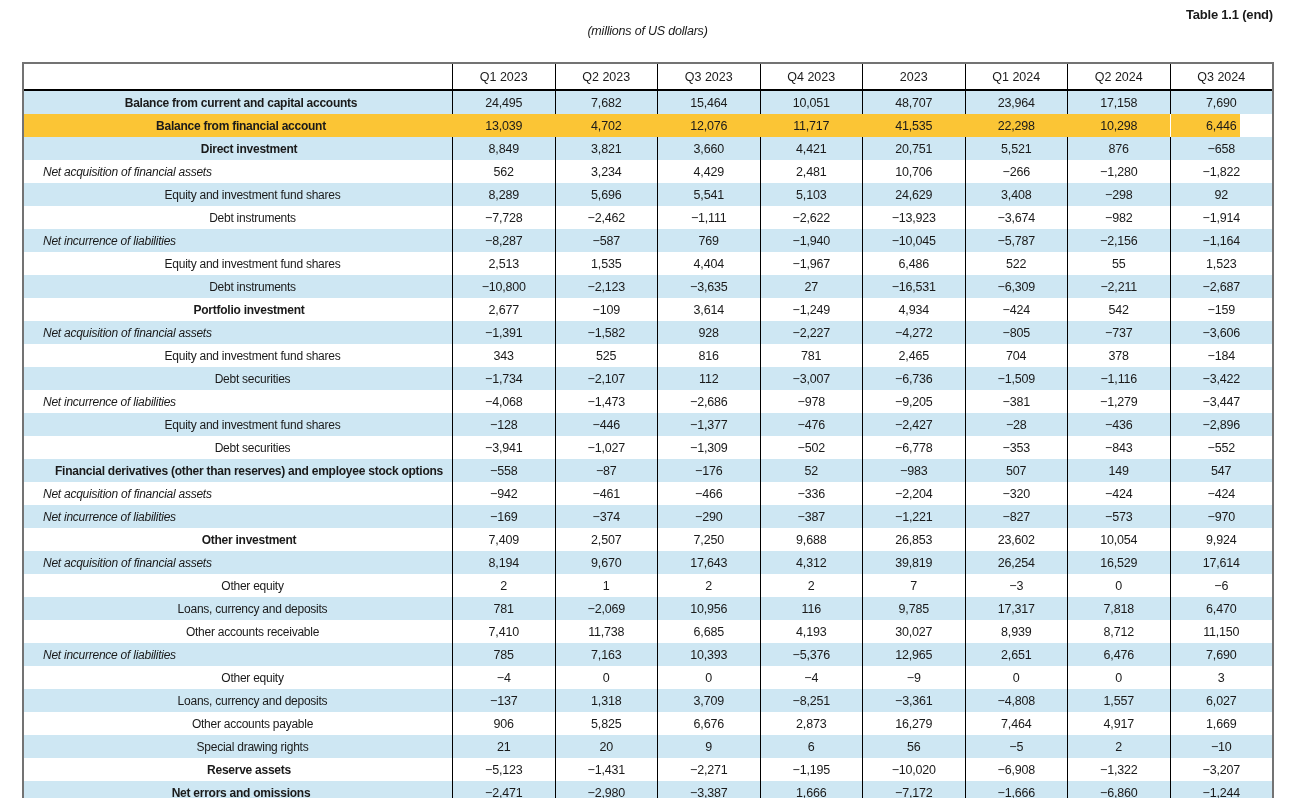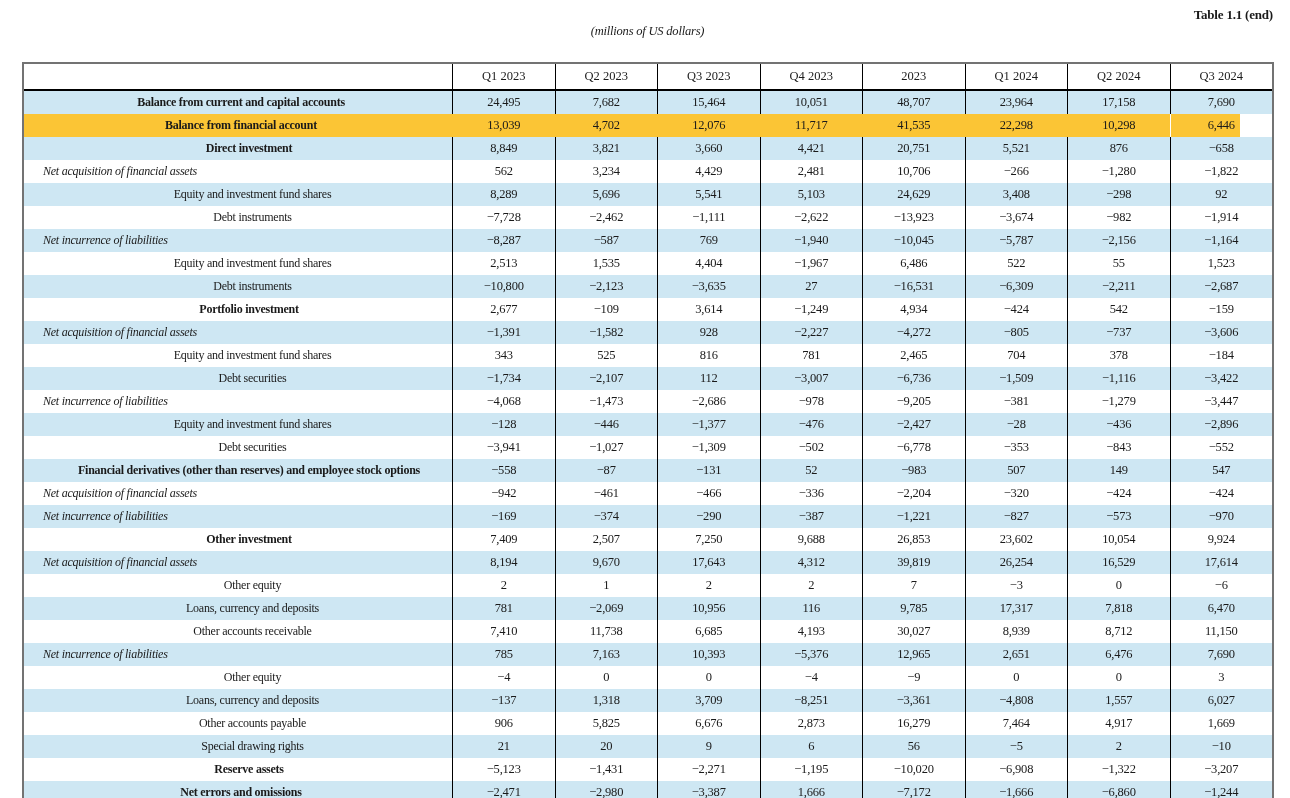--- a/index.html
+++ b/index.html
@@ -9,21 +9,20 @@
     font-family: "Liberation Sans", "DejaVu Sans", sans-serif;
     color: #1a1a1a;
   }
   .page {
     position: relative;
     width: 1290px;
     height: 798px;
     background: #ffffff;
     box-sizing: border-box;
     padding: 6px 16px 0 22px;
-    font-family: Liberation Serif, serif;
   }
   .titles {
     text-align: right;
     padding-right: 1px;
   }
   .title {
     font-size: 13px;
     font-weight: bold;
     letter-spacing: -0.2px;
     line-height: 17px;
@@ -297,21 +296,21 @@
           <td class="num">−502</td>
           <td class="num">−6,778</td>
           <td class="num">−353</td>
           <td class="num">−843</td>
           <td class="num">−552</td>
         </tr>
         <tr class="bg-blue style-bold">
           <td class="label indent-1">Financial derivatives (other than reserves) and employee stock options</td>
           <td class="num">−558</td>
           <td class="num">−87</td>
-          <td class="num">−131</td>
+          <td class="num">−176</td>
           <td class="num">52</td>
           <td class="num">−983</td>
           <td class="num">507</td>
           <td class="num">149</td>
           <td class="num">547</td>
         </tr>
         <tr class="bg-white style-italic">
           <td class="label indent-2">Net acquisition of financial assets</td>
           <td class="num">−942</td>
           <td class="num">−461</td>

